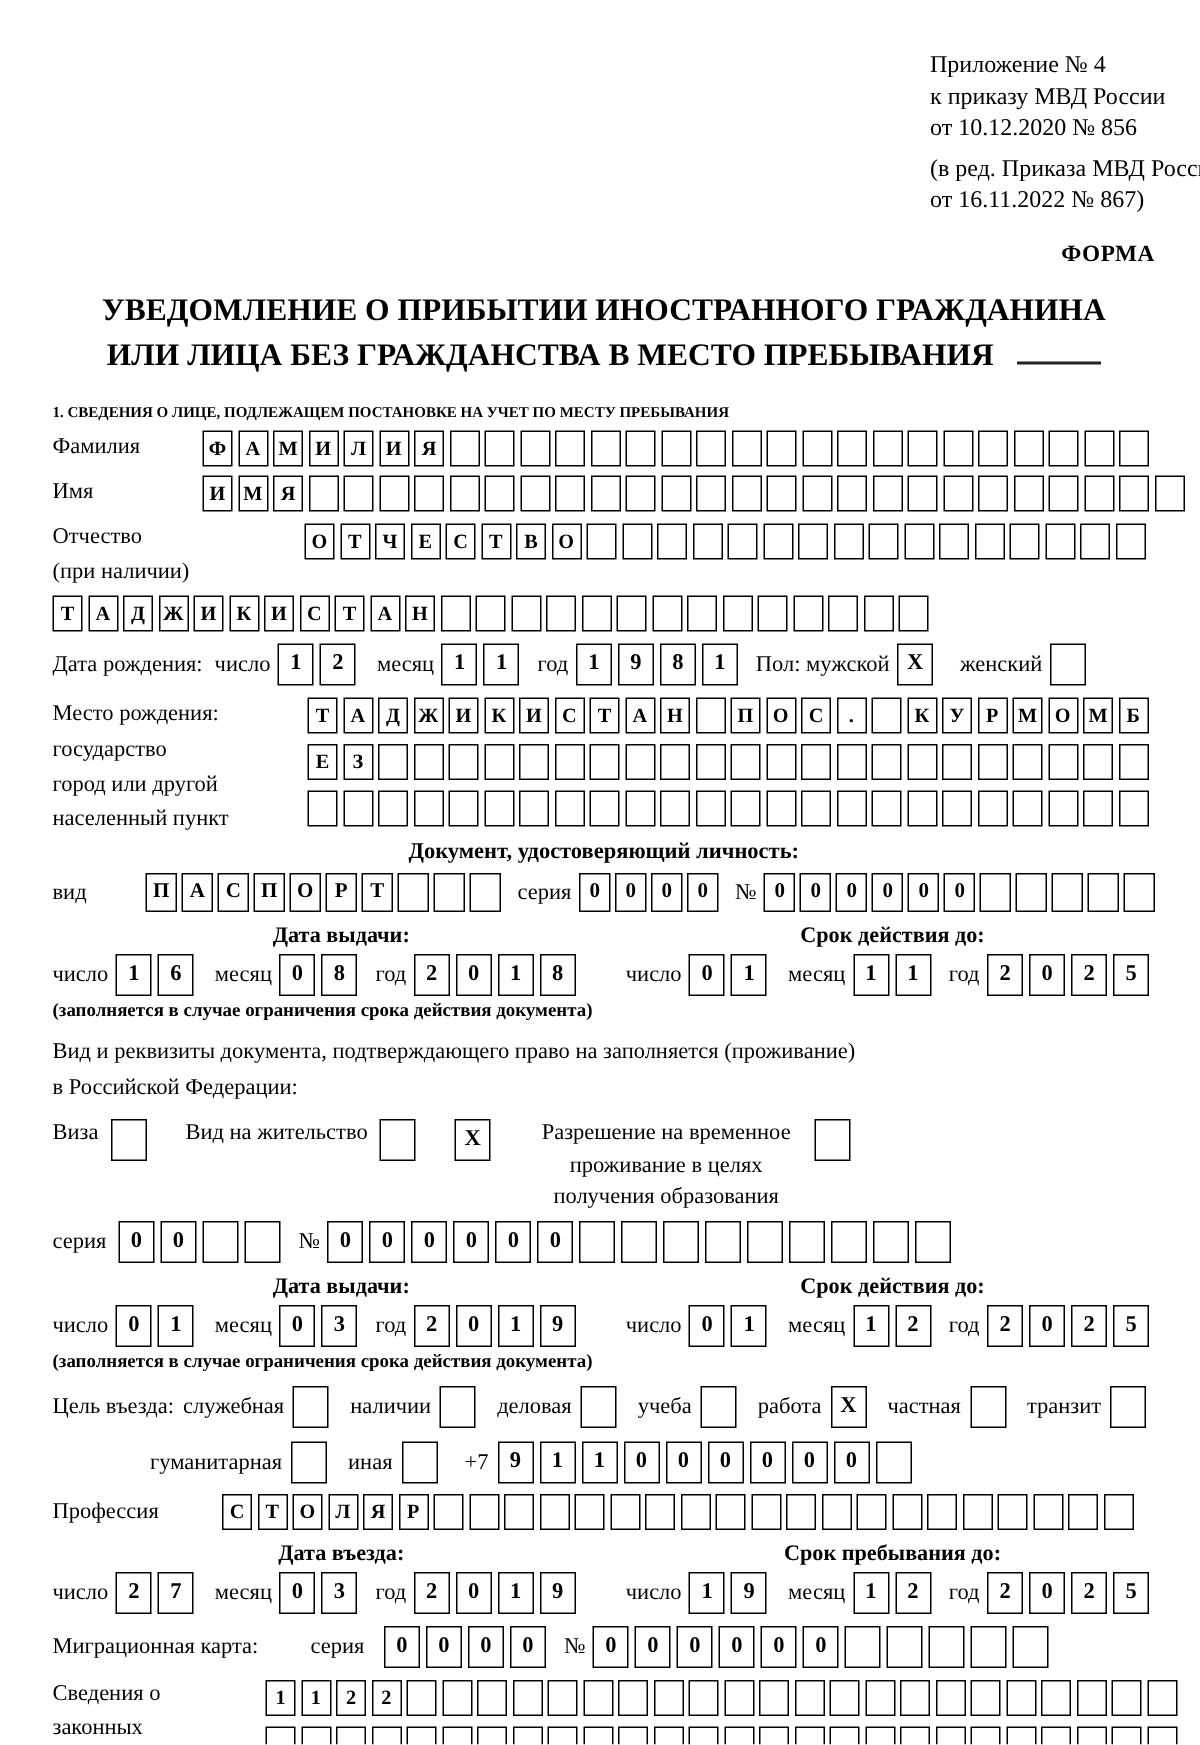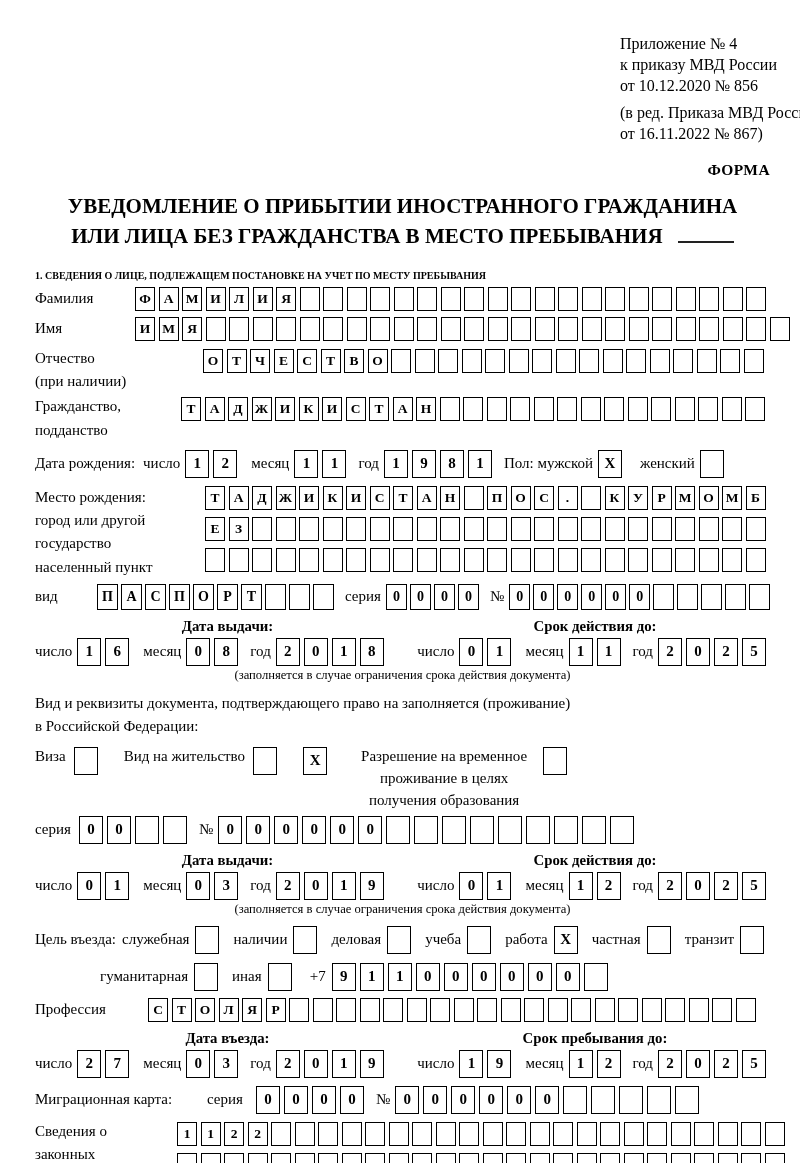--- a/index.html
+++ b/index.html
@@ -26,21 +26,21 @@
   .w62{width:62px;} .w113{width:113px;} .w142{width:142px;}
   .dates{margin-top:8px;}
   .dates-cap{display:flex;font-weight:bold;font-size:14.8px;}
   .capL{width:385px;text-align:center;}
   .capR{flex:1;text-align:center;}
   .dates-line{display:flex;align-items:center;margin-top:3px;}
   .dgroup{display:flex;align-items:center;}
   .dgroupL{width:385px;}
   .dlbl{margin-right:5px;}
   .dlbl.mid{margin-left:10px;}
-  .note{font-size:12.6px;text-align:center;margin-top:2px;}
+  .note{font-size:12.6px;text-align:left;margin-top:2px;font-weight:bold;}
   .intro{margin-top:9px;line-height:1.55;}
   .res-line{display:flex;align-items:flex-start;margin-top:8px;}
   .opt-text{text-align:center;line-height:1.45;}
   .opt-box{margin-left:8px;margin-right:14px;margin-top:1px;}
   .purpose-line{display:flex;align-items:center;margin-top:9px;}
   .p-lbl{margin-right:6px;}
   .p-box{margin-right:10px;}
   .sp8{margin-left:8px;} .sp14{margin-left:14px;} .sp20{margin-left:20px;}
 </style>
 </head>
@@ -162,24 +162,20 @@
         <span class="cell"></span>
         <span class="cell"></span>
         <span class="cell"></span>
         <span class="cell"></span>
         <span class="cell"></span>
         <span class="cell"></span>
       </span>
   </div>
 
   <div class="group" style="margin-top:2px">
-    <div class="labels w146">
-      <div>Гражданство,</div>
-      <div>подданство</div>
-    </div>
     <span class="cells" style="margin-top:2px">
         <span class="cell">Т</span>
         <span class="cell">А</span>
         <span class="cell">Д</span>
         <span class="cell">Ж</span>
         <span class="cell">И</span>
         <span class="cell">К</span>
         <span class="cell">И</span>
         <span class="cell">С</span>
         <span class="cell">Т</span>
@@ -227,22 +223,22 @@
       </span>
     <span class="dlbl sp14">женский</span>
     <span class="cells lg">
         <span class="cell"></span>
       </span>
   </div>
 
   <div class="group" style="margin-top:8px">
     <div class="labels w170">
       <div>Место рождения:</div>
+      <div>государство</div>
       <div>город или другой</div>
-      <div>государство</div>
       <div>населенный пункт</div>
     </div>
     <div class="rows">
       <div class="cells">
           <span class="cell">Т</span>
           <span class="cell">А</span>
           <span class="cell">Д</span>
           <span class="cell">Ж</span>
           <span class="cell">И</span>
           <span class="cell">К</span>
@@ -313,20 +309,21 @@
           <span class="cell"></span>
           <span class="cell"></span>
           <span class="cell"></span>
           <span class="cell"></span>
           <span class="cell"></span>
           <span class="cell"></span>
         </div>
     </div>
   </div>
 
+  <div style="text-align:center;font-weight:bold;margin-top:2px">Документ, удостоверяющий личность:</div>
 
   <div class="line" style="margin-top:5px">
     <span class="lbl w62">вид</span>
     <span class="cells md">
         <span class="cell">П</span>
         <span class="cell">А</span>
         <span class="cell">С</span>
         <span class="cell">П</span>
         <span class="cell">О</span>
         <span class="cell">Р</span>

